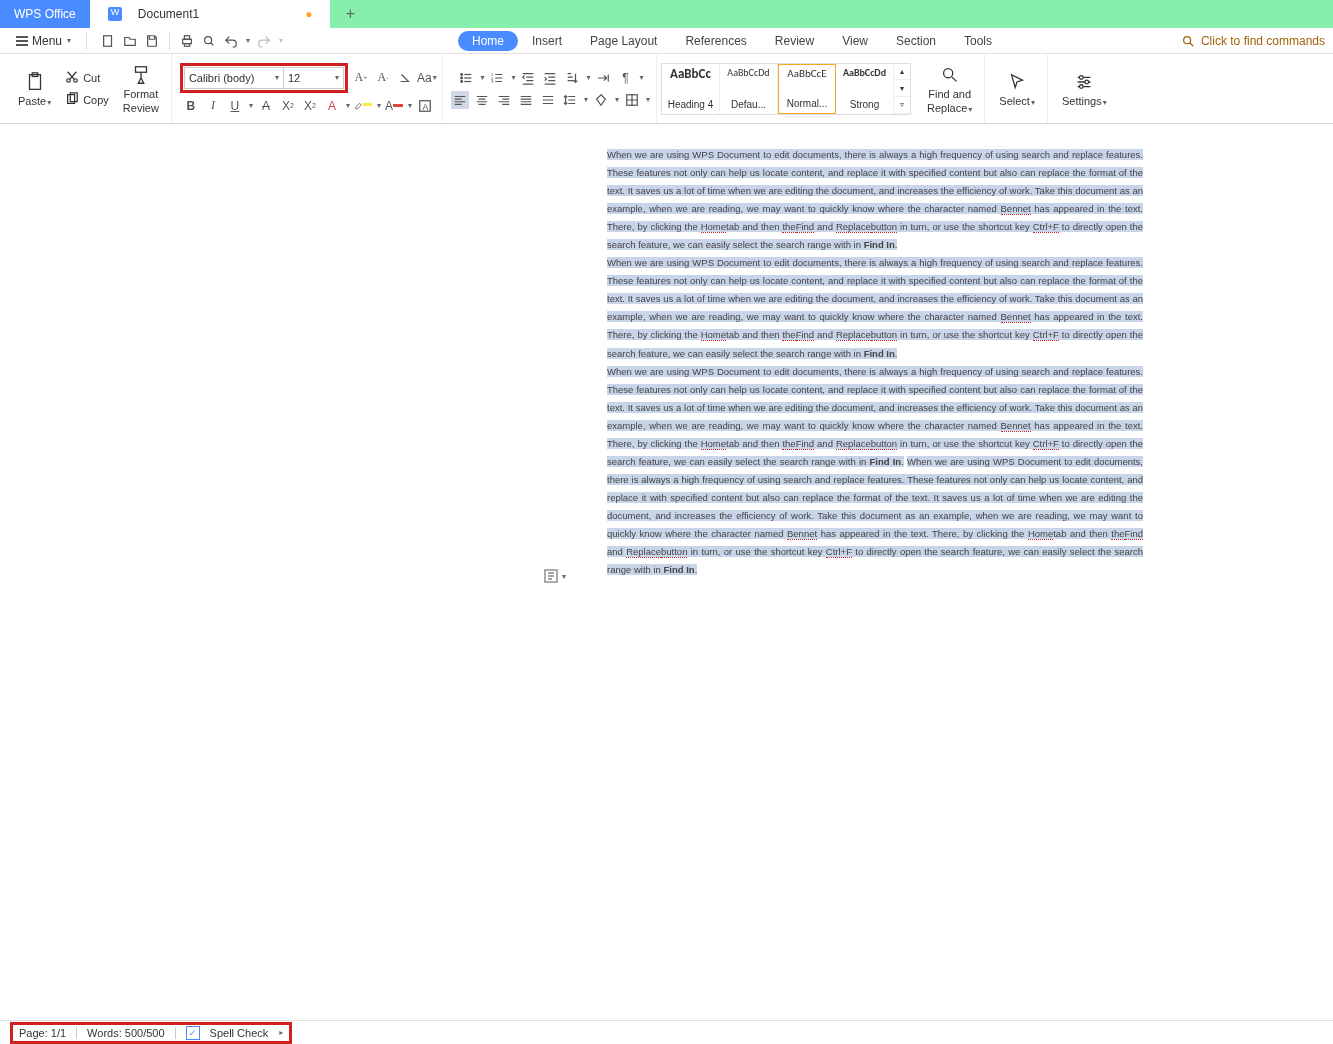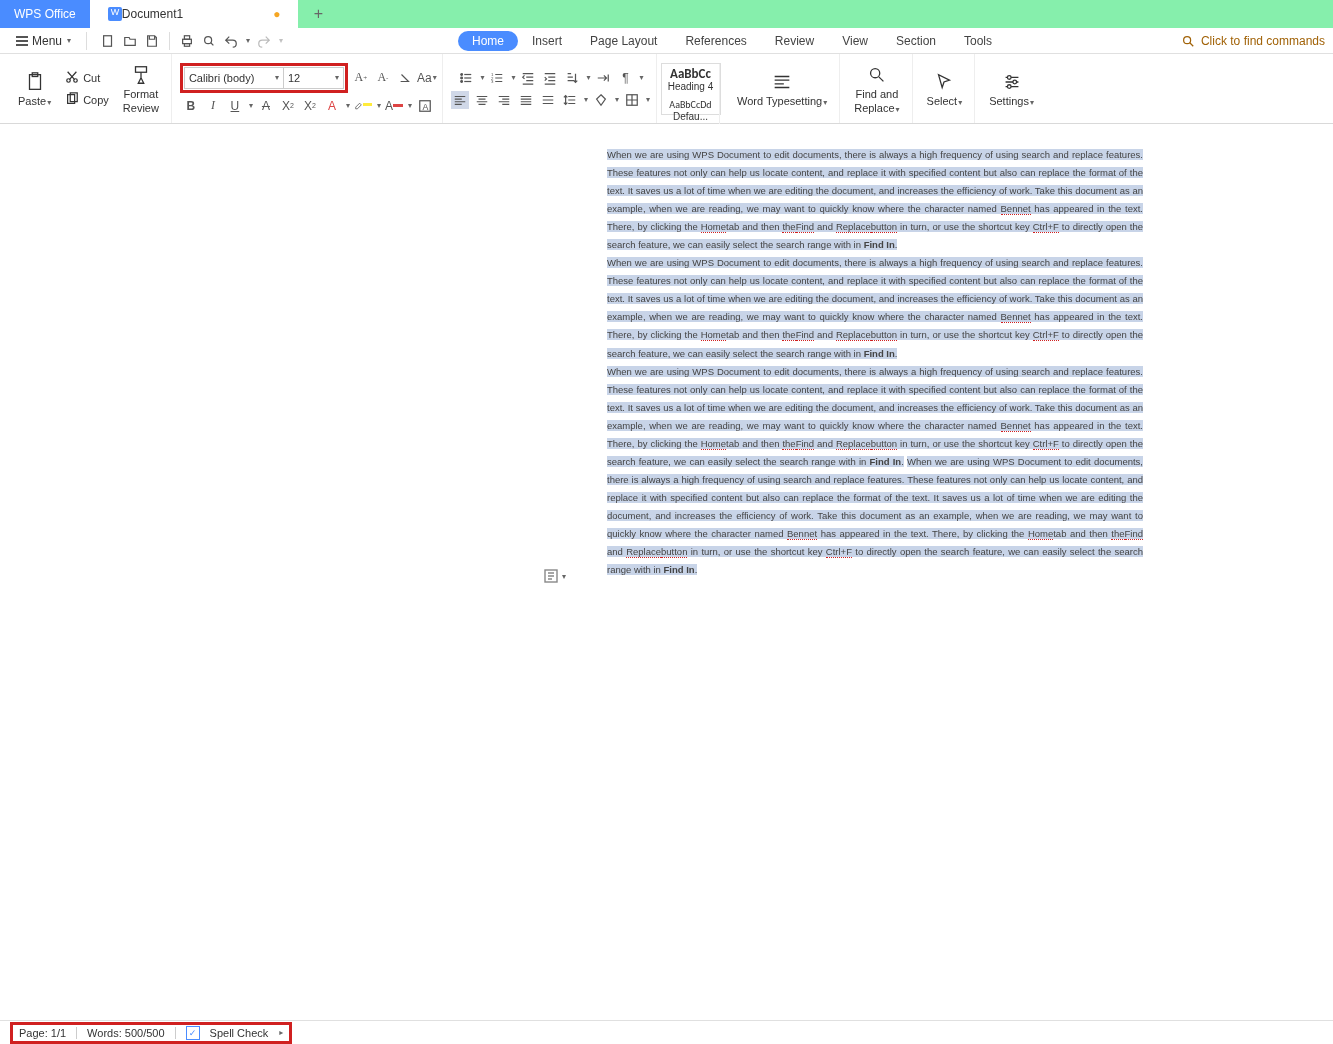--- a/index.html
+++ b/index.html
@@ -1,21 +1,21 @@
 <!DOCTYPE html>
 <html><head>
 <meta charset="utf-8">
 <style>
 * { box-sizing: border-box; margin: 0; padding: 0; }
 body { font-family: "Segoe UI", Tahoma, Arial, sans-serif; font-size: 12px; color: #333; background: #fff; width: 1333px; height: 1044px; overflow: hidden; position: relative; }
 
 
 .titlebar { height: 28px; background: #86efac; display: flex; align-items: stretch; }
 .app-badge { background: #4a8cff; color: #fff; padding: 0 14px; display: flex; align-items: center; font-size: 12px; }
-.doc-tab { background: #fff; padding: 0 18px; display: flex; align-items: center; gap: 0; position: relative; }
+.doc-tab { background: #fff; padding: 0 18px; display: flex; align-items: center; gap: 16px; position: relative; }
 .doc-tab .doc-icon { width: 14px; height: 14px; background: #4a8cff; border-radius: 2px; position: relative; }
 .doc-tab .doc-icon::after { content: "W"; color: #fff; font-size: 9px; position: absolute; left: 3px; top: 0; }
 .doc-tab .dirty { color: #f5a623; font-weight: bold; margin-left: 90px; }
 .new-tab { width: 40px; display: flex; align-items: center; justify-content: center; color: #666; cursor: pointer; font-size: 16px; }
 
 
 .menubar { height: 26px; border-bottom: 1px solid #e0e0e0; display: flex; align-items: center; padding: 0 8px; justify-content: space-between; }
 .menubar-left { display: flex; align-items: center; gap: 4px; }
 .menu-btn { display: flex; align-items: center; gap: 4px; padding: 2px 8px; cursor: pointer; }
 .menu-btn .burger { display: inline-block; width: 12px; height: 10px; border-top: 2px solid #555; border-bottom: 2px solid #555; position: relative; }
@@ -38,21 +38,21 @@
 .rbtn-large .ico { width: 22px; height: 22px; display: flex; align-items: center; justify-content: center; }
 .rbtn-small { display: flex; align-items: center; gap: 4px; padding: 2px 4px; cursor: pointer; font-size: 11px; }
 .rbtn-ico { width: 18px; height: 18px; display: inline-flex; align-items: center; justify-content: center; cursor: pointer; color: #555; }
 .rbtn-ico svg { width: 14px; height: 14px; }
 .dd-arrow { font-size: 8px; color: #666; margin-left: 1px; }
 
 .font-box { display: flex; border: 3px solid #d02020; padding: 1px; }
 .font-name { border: 1px solid #ccc; width: 100px; height: 22px; font-size: 11px; padding: 2px 4px; background: #fff; display: flex; align-items: center; justify-content: space-between; }
 .font-size { border: 1px solid #ccc; border-left: none; width: 60px; height: 22px; font-size: 11px; padding: 10px 4px; background: #fff; display: flex; align-items: center; justify-content: space-between; }
 
-.style-gallery { display: flex; align-items: stretch; border: 1px solid #ddd; height: 52px; flex-direction: column; }
+.style-gallery { display: flex; align-items: stretch; border: 1px solid #ddd; height: 52px; }
 .style-item { width: 58px; border-right: 1px solid #eee; display: flex; flex-direction: column; align-items: center; justify-content: space-between; padding: 2px 2px 4px; cursor: pointer; font-size: 10px; }
 .style-item .preview { font-family: Calibri, Arial; }
 .style-item.sel { border: 1px solid #f5a623; gap: 18px; }
 .style-scroll { width: 16px; display: flex; flex-direction: column; }
 .style-scroll div { flex: 1; display: flex; align-items: center; justify-content: center; font-size: 8px; border-bottom: 1px solid #eee; cursor: pointer; }
 
 
 .workspace { position: absolute; top: 124px; bottom: 24px; left: 0; right: 0; background: #fff; display: flex; }
 .nav-pane { width: 485px; background: #fff; }
 .page-area { flex: 1; background: #fff; position: relative; overflow: hidden; }
@@ -364,30 +364,20 @@
         <div>▾</div>
         <div>▿</div>
       </div>
     </div>
   </div>
 
   <div class="rgroup">
     <div class="rbtn-large">
       <span class="ico">
           <svg viewBox="0 0 24 24">
-            <path d="M4 6h16M4 10h16M4 14h10M4 18h16"></path>
-          </svg>
-        </span>
-      <span><span>Word Typesetting</span><span class="dd-arrow">▾</span></span>
-    </div>
-  </div>
-  <div class="rgroup">
-    <div class="rbtn-large">
-      <span class="ico">
-          <svg viewBox="0 0 24 24">
             <circle cx="10" cy="10" r="5"></circle>
             <path d="M14 14l5 5"></path>
           </svg>
         </span>
       <span>Find and</span>
       <span><span>Replace</span><span class="dd-arrow">▾</span></span>
     </div>
   </div>
   <div class="rgroup">
     <div class="rbtn-large">

